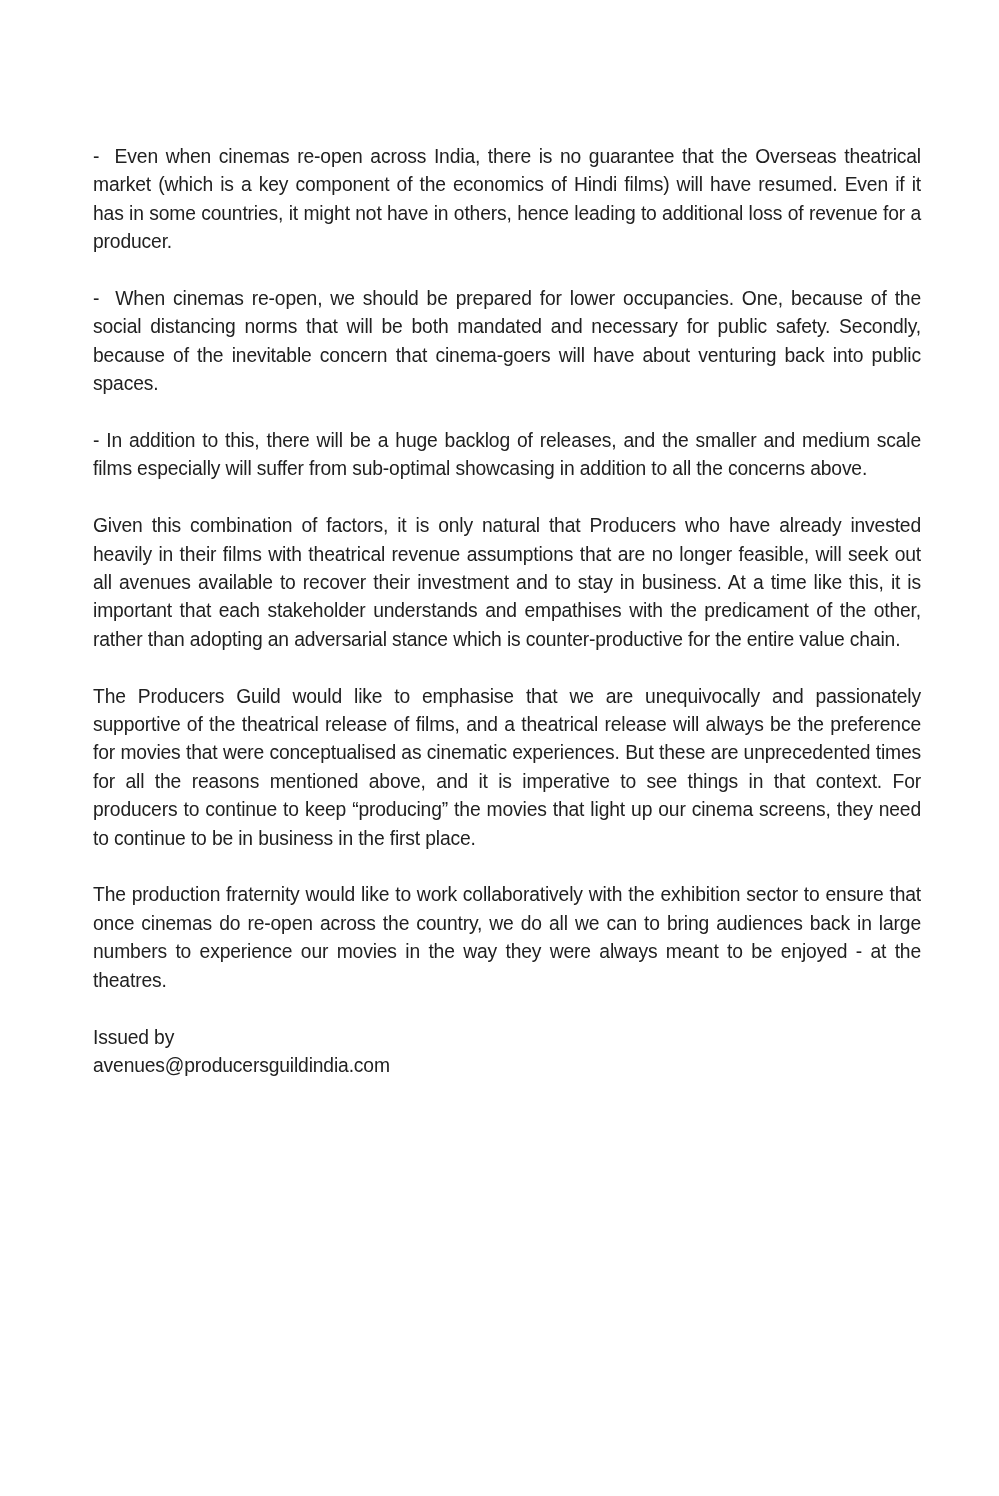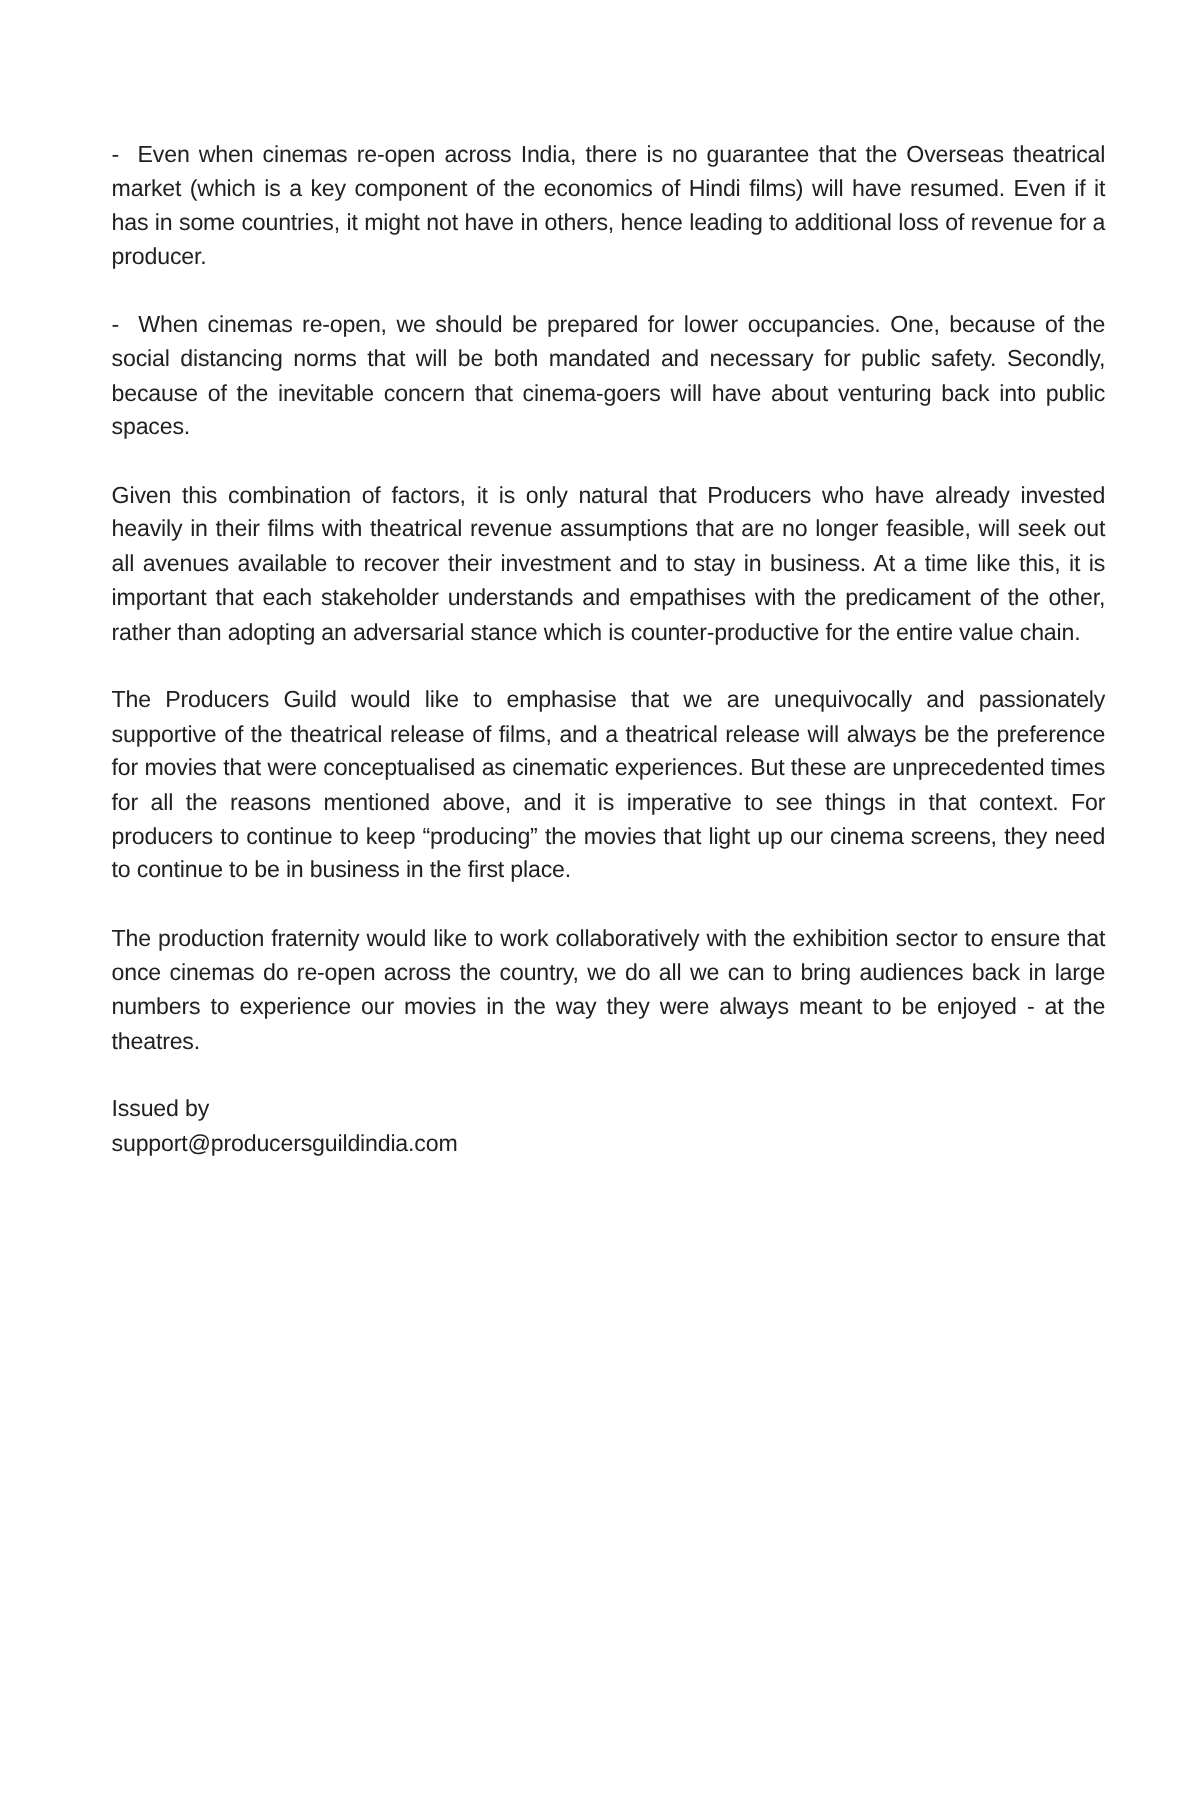--- a/index.html
+++ b/index.html
@@ -11,21 +11,21 @@
     position: relative;
     width: 999px;
     height: 1496px;
     background: #ffffff;
     overflow: hidden;
     font-family: "Liberation Sans", "DejaVu Sans", sans-serif;
   }
   .content {
     position: absolute;
     left: 93px;
-    top: 116px;
+    top: 143px;
     width: 828px;
     color: #212121;
     font-size: 19.3px;
     line-height: 28.4px;
     letter-spacing: -0.15px;
   }
   .para {
     margin: 0 0 28.4px 0;
     text-align: justify;
   }
@@ -37,21 +37,22 @@
     text-align: left;
   }
 </style>
 </head>
 <body>
 
 <div class="page">
   <div class="content">
     <p class="para">-&nbsp; Even when cinemas re-open across India, there is no guarantee that the Overseas theatrical market (which is a key component of the economics of Hindi films) will have resumed. Even if it has in some countries, it might not have in others, hence leading to additional loss of revenue for a producer.</p>
     <p class="para">-&nbsp; When cinemas re-open, we should be prepared for lower occupancies. One, because of the social distancing norms that will be both mandated and necessary for public safety. Secondly, because of the inevitable concern that cinema-goers will have about venturing back into public spaces.</p>
+    <p class="para">- In addition to this, there will be a huge backlog of releases, and the smaller and medium scale films especially will suffer from sub-optimal showcasing in addition to all the concerns above.</p>
     <p class="para">Given this combination of factors, it is only natural that Producers who have already invested heavily in their films with theatrical revenue assumptions that are no longer feasible, will seek out all avenues available to recover their investment and to stay in business. At a time like this, it is important that each stakeholder understands and empathises with the predicament of the other, rather than adopting an adversarial stance which is counter-productive for the entire value chain.</p>
     <p class="para">The Producers Guild would like to emphasise that we are unequivocally and passionately supportive of the theatrical release of films, and a theatrical release will always be the preference for movies that were conceptualised as cinematic experiences. But these are unprecedented times for all the reasons mentioned above, and it is imperative to see things in that context. For producers to continue to keep “producing” the movies that light up our cinema screens, they need to continue to be in business in the first place.</p>
     <p class="para">The production fraternity would like to work collaboratively with the exhibition sector to ensure that once cinemas do re-open across the country, we do all we can to bring audiences back in large numbers to experience our movies in the way they were always meant to be enjoyed - at the theatres.</p>
     <div class="signature">
       <p>Issued by</p>
-      <p>support@producersguildindia.com</p>
+      <p>avenues@producersguildindia.com</p>
     </div>
   </div>
 </div>
 
 </body></html>

